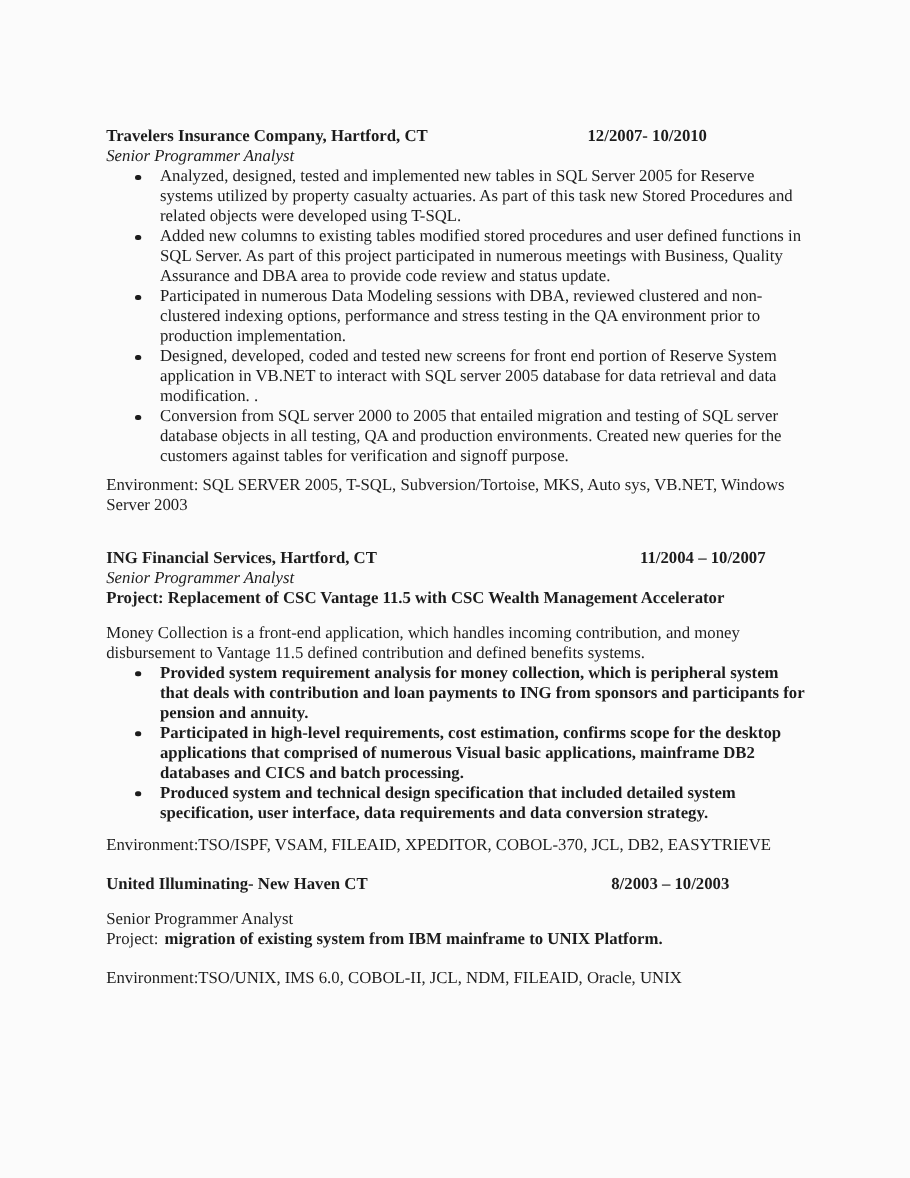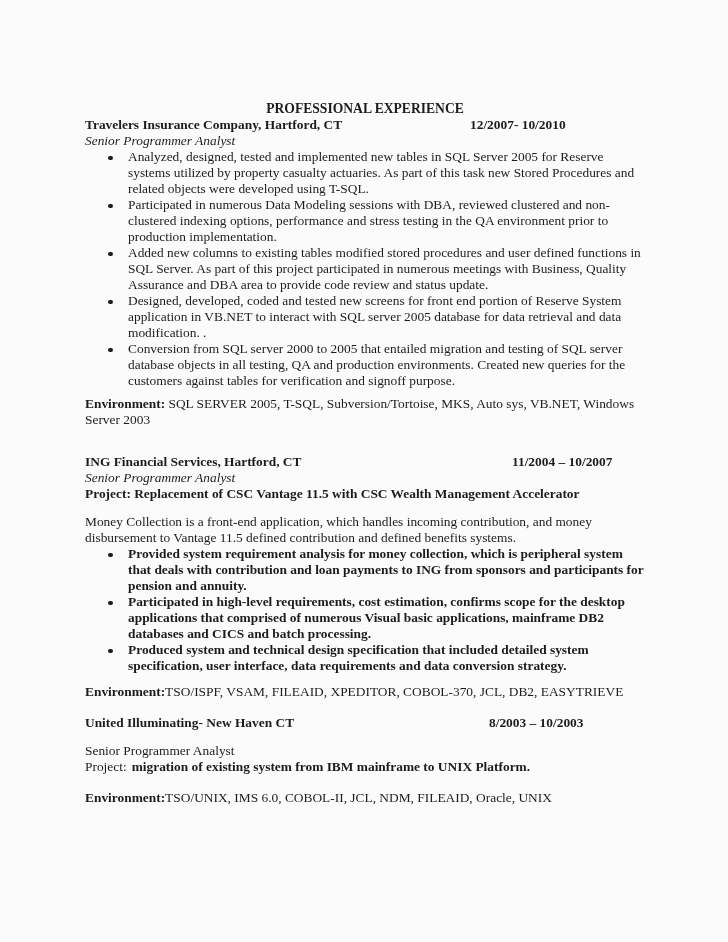--- a/index.html
+++ b/index.html
@@ -61,45 +61,44 @@
     top: 6.5px;
     width: 4.5px;
     height: 4.5px;
     border-radius: 50%;
     background: #1c1c1c;
   }
   .bullets-t { margin-top: 28px; }
   .env { margin-top: 7px; }
   .env-ing { margin-top: 10px; }
   .env-ui { margin-top: 15px; }
-  .bold-label { font-weight: bold; }
+  .bold-label { font-weight: normal; }
   .ing-header { margin-top: 26px; }
   .summary { margin-top: 12px; }
   .bullets-ing { margin-top: 13px; font-weight: bold; }
   .ui-header { margin-top: 15px; }
   .ui-role { margin-top: 12px; }
   .proj-bold-gap { margin-left: 5px; }
 </style>
 </head>
 <body>
 
 <div class="content">
 
-  <div class="doc-title">PROFESSIONAL EXPERIENCE</div>
 
   <div class="jobrow">
     <span class="company">Travelers Insurance Company, Hartford, CT</span>
     <span class="dates dates-job1">12/2007- 10/2010</span>
   </div>
   <div class="role-italic">Senior Programmer Analyst</div>
 
   <ul class="bullets bullets-t">
     <li>Analyzed, designed, tested and implemented new tables in SQL Server 2005 for Reserve systems utilized by property casualty actuaries. As part of this task new Stored Procedures and related objects were developed using T-SQL.</li>
+    <li>Added new columns to existing tables modified stored procedures and user defined functions in SQL Server. As part of this project participated in numerous meetings with Business, Quality Assurance and DBA area to provide code review and status update.</li>
     <li>Participated in numerous Data Modeling sessions with DBA, reviewed clustered and non-clustered indexing options, performance and stress testing in the QA environment prior to production implementation.</li>
-    <li>Added new columns to existing tables modified stored procedures and user defined functions in SQL Server. As part of this project participated in numerous meetings with Business, Quality Assurance and DBA area to provide code review and status update.</li>
     <li>Designed, developed, coded and tested new screens for front end portion of Reserve System application in VB.NET to interact with SQL server 2005 database for data retrieval and data modification. .</li>
     <li>Conversion from SQL server 2000 to 2005 that entailed migration and testing of SQL server database objects in all testing, QA and production environments. Created new queries for the customers against tables for verification and signoff purpose.</li>
   </ul>
 
   <div class="env"><span class="bold-label">Environment:</span><span> SQL SERVER 2005, T-SQL, Subversion/Tortoise, MKS, Auto sys, VB.NET, Windows Server 2003</span></div>
 
   <div class="jobrow ing-header">
     <span class="company">ING Financial Services, Hartford, CT</span>
     <span class="dates dates-job2">11/2004 – 10/2007</span>
   </div>

